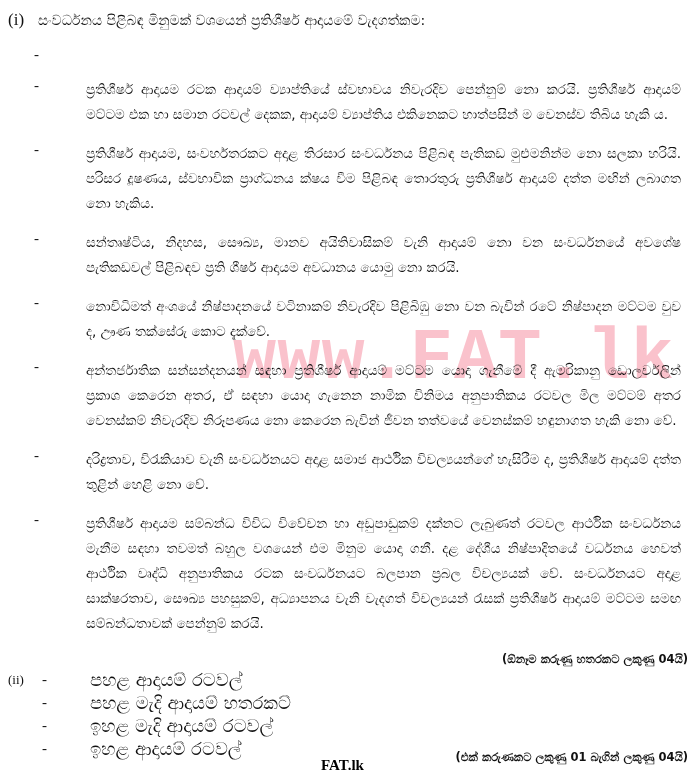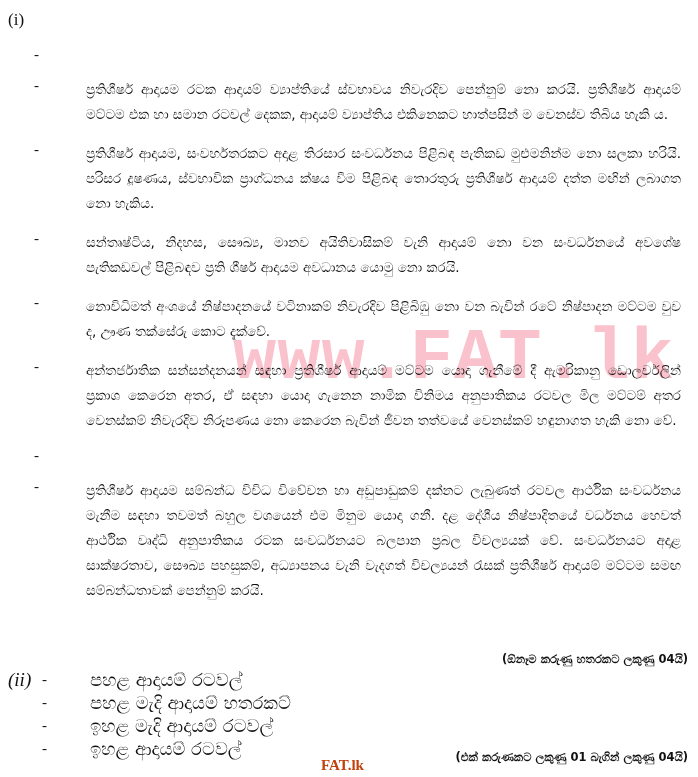--- a/index.html
+++ b/index.html
@@ -39,44 +39,45 @@
     }
     .marks {
       position: absolute; right: 10px;
       font-size: 11.5px; font-weight: bold; white-space: nowrap;
     }
     .marks-1 { top: 652px; }
     .sec2 { position: absolute; left: 8px; top: 668px; width: 680px; }
     .sec2 .row { display: flex; height: 23px; align-items: center; }
     .sec2 .num {
       width: 30px; flex: 0 0 30px;
-      font-family: "Liberation Serif", serif; font-size: 19px; font-style: italic;
+      font-family: "Liberation Serif", serif; font-size: 13px;
     }
     .sec2 .dash2 {
       width: 48px; flex: 0 0 48px; padding-left: 4px;
       font-family: "Liberation Serif", serif; font-size: 15px;
     }
     .sec2 .lbl { font-size: 18px; }
     .footer-brand {
       position: absolute; left: 321px; top: 757px;
       font-family: "Liberation Serif", serif; font-weight: bold;
-      font-size: 15px; color: #c2410c;
+      font-size: 15px; color: #000000;
     }
     .marks-2 { top: 750px; }
   </style>
 </head>
 <body>
 
 <div class="page">
 
   <div class="watermark">www.FAT.lk</div>
 
   <div class="layer">
     <div class="q-head">
       <span class="q-num">(i)</span>
+      <span class="q-text">සංවර්ධනය පිළිබඳ මිනුමක් වශයෙන් ප්‍රතිශීර්ෂ ආදායමේ වැදගත්කම:</span>
     </div>
 
     <div class="points">
       <div class="point">
         <span class="dash">-</span>
       </div>
       <div class="point">
         <span class="dash">-</span>
         <span class="ptext">ප්‍රතිශීර්ෂ ආදායම රටක ආදායම් ව්‍යාප්තියේ ස්වභාවය නිවැරදිව පෙන්නුම් නො කරයි. ප්‍රතිශීර්ෂ ආදායම් මට්ටම එක හා සමාන රටවල් දෙකක, ආදායම් ව්‍යාප්තිය එකිනෙකට හාත්පසින් ම වෙනස්ව තිබිය හැකි ය.</span>
       </div>
@@ -91,20 +92,21 @@
       <div class="point">
         <span class="dash">-</span>
         <span class="ptext">නොවිධිමත් අංශයේ නිෂ්පාදනයේ වටිනාකම් නිවැරදිව පිළිබිඹු නො වන බැවින් රටේ නිෂ්පාදන මට්ටම වුව ද, ඌණ තක්සේරු කොට දැක්වේ.</span>
       </div>
       <div class="point">
         <span class="dash">-</span>
         <span class="ptext">අන්තර්ජාතික සන්සන්දනයන් සඳහා ප්‍රතිශීර්ෂ ආදායම් මට්ටම යොදා ගැනීමේ දී ඇමරිකානු ඩොලර්වලින් ප්‍රකාශ කෙරෙන අතර, ඒ සඳහා යොදා ගැනෙන නාමික විනිමය අනුපාතිකය රටවල මිල මට්ටම් අතර වෙනස්කම් නිවැරදිව නිරූපණය නො කෙරෙන බැවින් ජීවන තත්වයේ වෙනස්කම් හඳුනාගත හැකි නො වේ.</span>
       </div>
       <div class="point">
         <span class="dash">-</span>
+        <span class="ptext">දරිද්‍රතාව, විරැකියාව වැනි සංවර්ධනයට අදාළ සමාජ ආර්ථික විචල්‍යයන්ගේ හැසිරීම ද, ප්‍රතිශීර්ෂ ආදායම් දත්ත තුළින් හෙළි නො වේ.</span>
       </div>
       <div class="point">
         <span class="dash">-</span>
         <span class="ptext">ප්‍රතිශීර්ෂ ආදායම සම්බන්ධ විවිධ විවේචන හා අඩුපාඩුකම් දක්නට ලැබුණත් රටවල ආර්ථික සංවර්ධනය මැනීම සඳහා තවමත් බහුල වශයෙන් එම මිනුම යොදා ගනී. දළ දේශීය නිෂ්පාදිතයේ වර්ධනය හෙවත් ආර්ථික වෘද්ධි අනුපාතිකය රටක සංවර්ධනයට බලපාන ප්‍රබල විචල්‍යයක් වේ. සංවර්ධනයට අදාළ සාක්ෂරතාව, සෞඛ්‍ය පහසුකම්, අධ්‍යාපනය වැනි වැදගත් විචල්‍යයන් රැසක් ප්‍රතිශීර්ෂ ආදායම් මට්ටම සමඟ සම්බන්ධතාවක් පෙන්නුම් කරයි.</span>
       </div>
     </div>
 
     <div class="marks marks-1">(ඕනෑම කරුණු හතරකට ලකුණු 04යි)</div>
 
     <div class="sec2">

